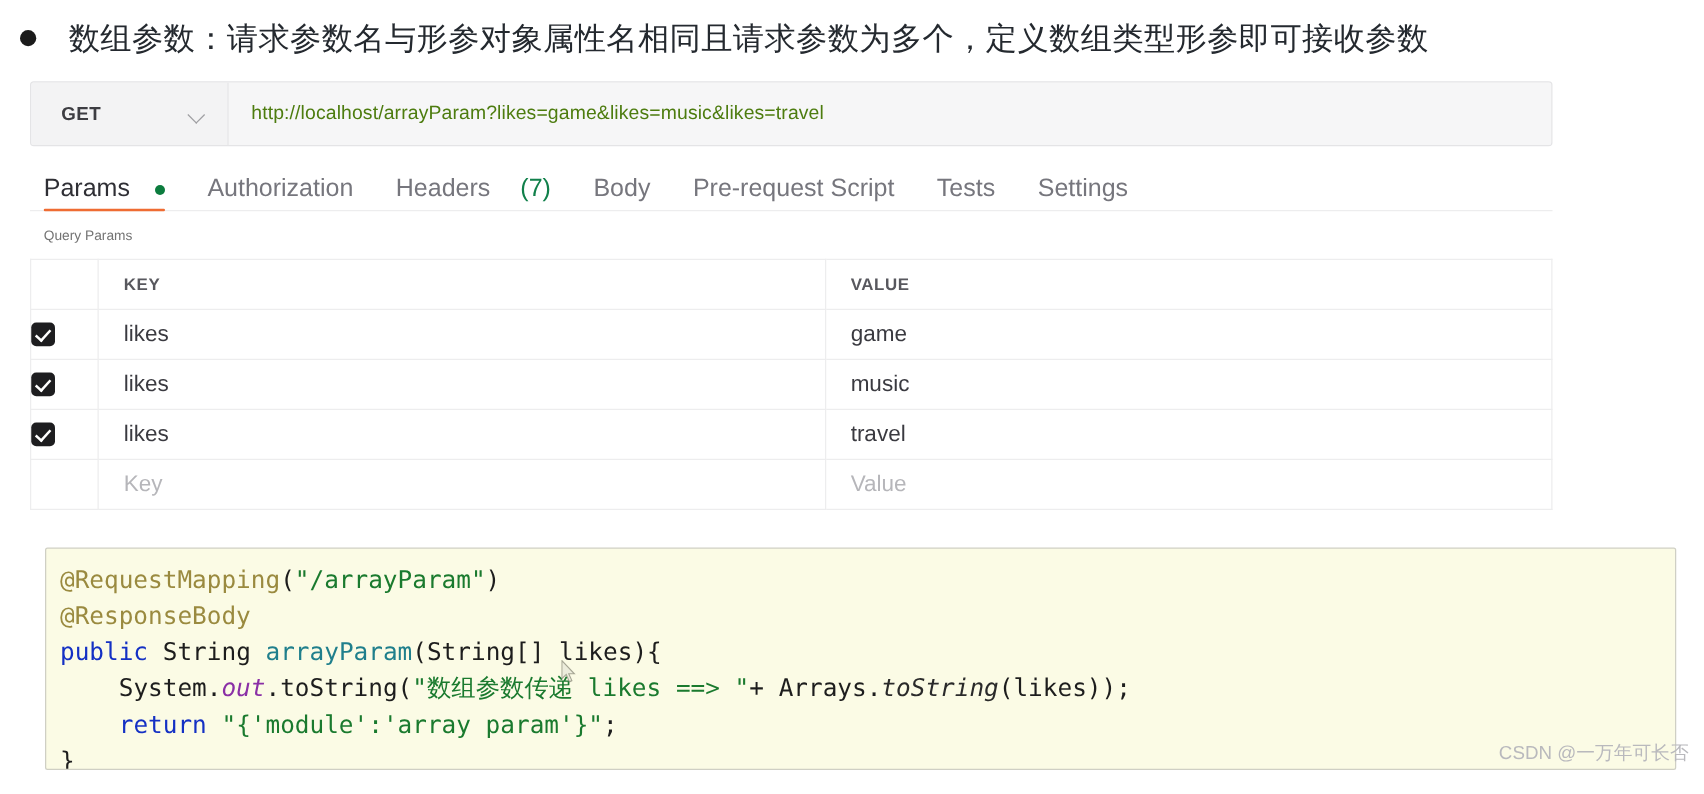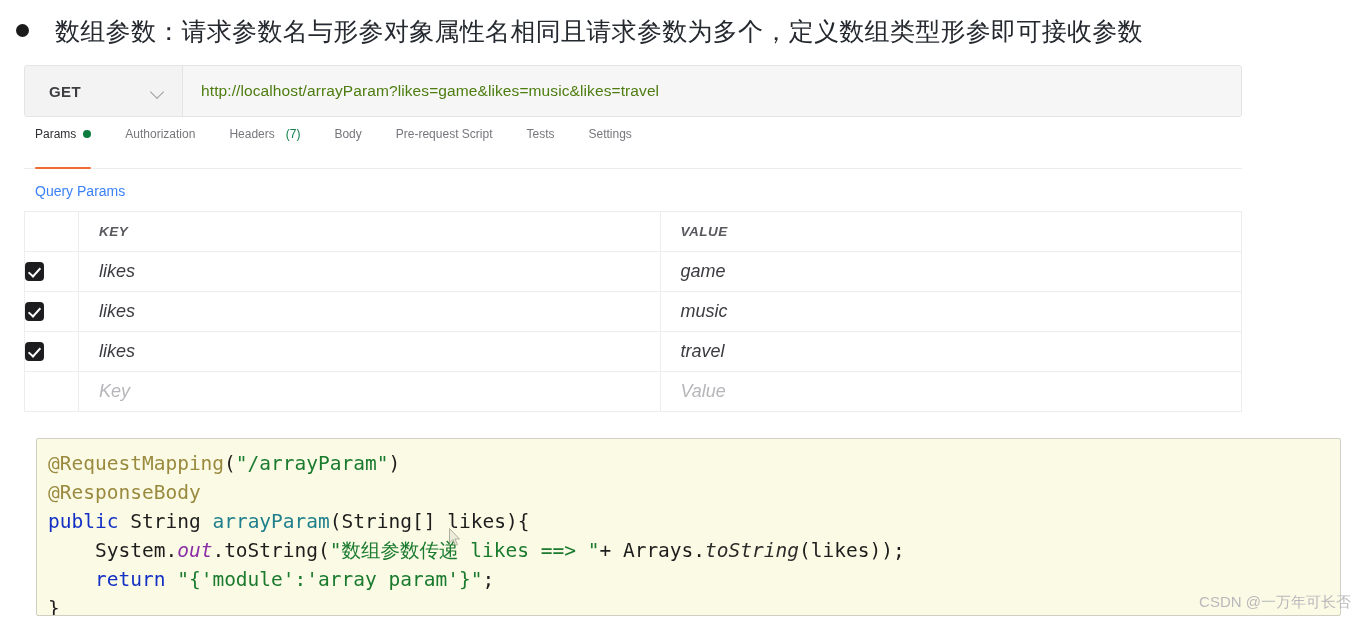--- a/index.html
+++ b/index.html
@@ -76,59 +76,58 @@
 
   
   .tabs {
     display: flex; align-items: flex-end;
     height: 40px;
     margin-top: 12px;
     border-bottom: 1px solid #ededee;
   }
   .tab {
     position: relative;
-    display: flex; align-items: center; gap: 7px;
-    padding: 0 0 27px 0;
+    display: flex; align-items: center; gap: 20px;
+    padding: 0 0 5px 0;
     margin-right: 34px;
-    font-size: 12px;
+    font-size: 20px;
     color: #76767d;
     cursor: pointer;
     white-space: nowrap;
   }
   .tab:first-child { margin-left: 11px; }
   .tab.active { color: #2f2f35; }
   .tab.active::after {
     content: ""; position: absolute; left: 0; right: 0; bottom: -1px;
     height: 2.5px; background: #ef6c33; border-radius: 2px;
   }
   .dot {
     width: 8px; height: 8px; border-radius: 50%;
     background: #0c7c3e; display: inline-block;
   }
   .tab-count { color: #11804b; margin-left: 4px; }
 
   
   .qp-title {
-    font-size: 14px; color: #3b82f6;
+    font-size: 11px; color: #737373;
     padding: 14px 0 12px 11px;
   }
   .qp-table {
     width: 1218px;
     border: 1px solid #ebebec;
     border-collapse: collapse;
     background: #fff;
     table-layout: fixed;
   }
   .qp-table td, .qp-table th {
     border: 1px solid #ededee;
     height: 40px;
     text-align: left;
     font-weight: normal;
     padding: 0;
-    font-style: italic;
   }
   .col-check { width: 54px; }
   .col-key   { width: 581px; }
   .col-val   { width: 581px; margin-left: 48px; }
   .qp-table th {
     font-size: 13.5px; font-weight: bold;
     color: #58585e; letter-spacing: .5px;
     padding-left: 20px;
   }
   .qp-table th.col-check { padding-left: 0; }

